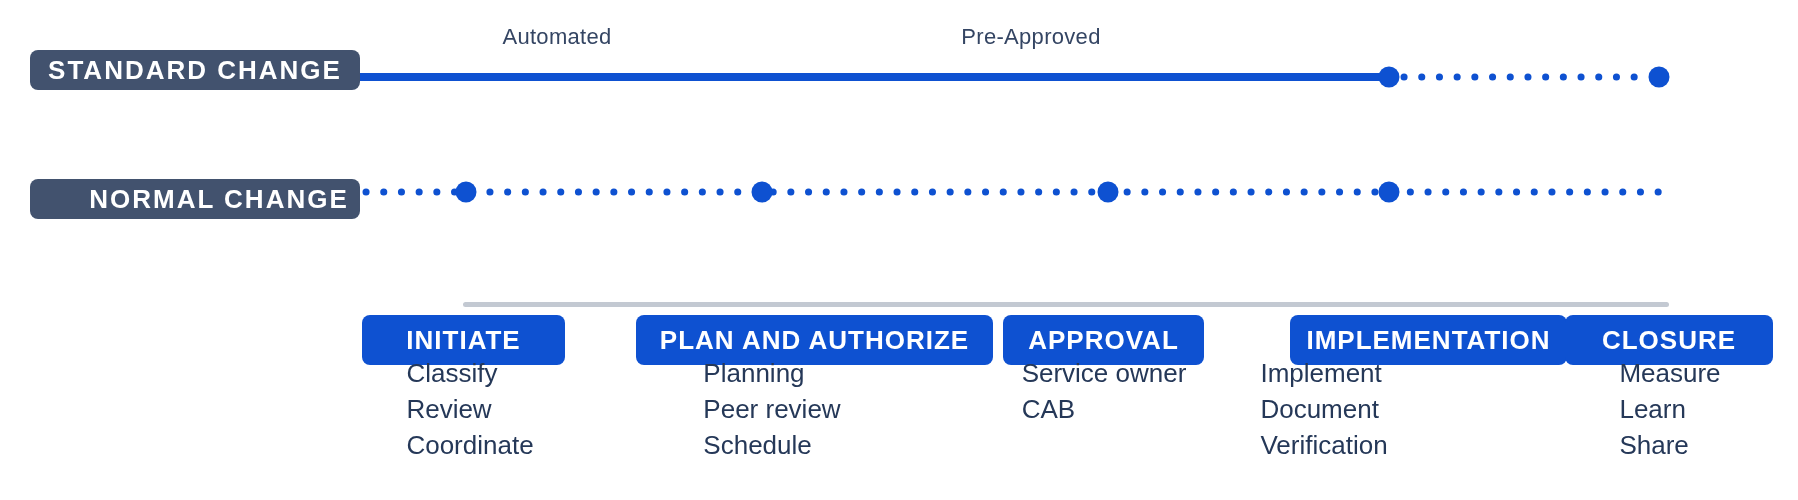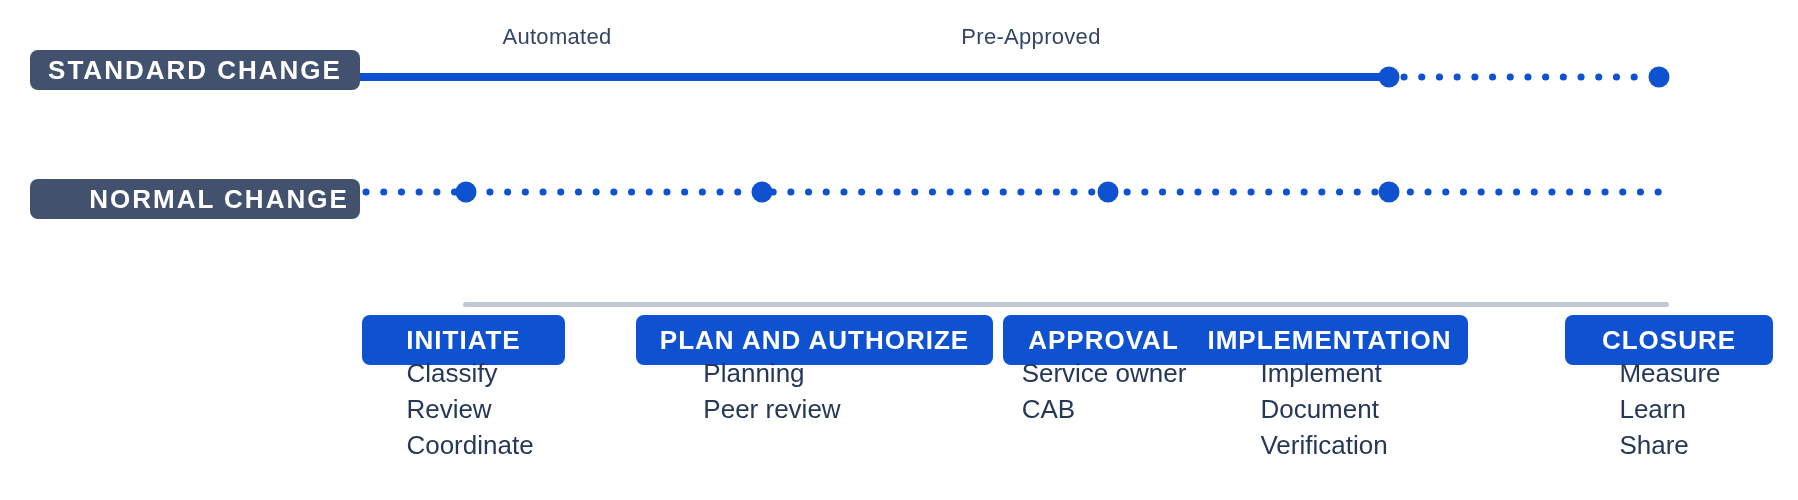--- a/index.html
+++ b/index.html
@@ -86,21 +86,21 @@
     color: #FFFFFF;
     font-size: 26px;
     font-weight: bold;
     letter-spacing: 1px;
     white-space: nowrap;
     margin-top: 36px;
   }
   .chip-1 { left: 362px;  width: 203px; }
   .chip-2 { left: 636px;  width: 357px; }
   .chip-3 { left: 1003px; width: 201px; }
-  .chip-4 { left: 1191px; width: 277px; }
+  .chip-4 { left: 1290px; width: 277px; }
   .chip-5 { left: 1565px; width: 208px; }
 
   .stage-list {
     position: absolute;
     top: 355px;
     width: 340px;
     display: flex;
     justify-content: center;
   }
   .list-1 { left: 300px; }  
@@ -161,20 +161,21 @@
     <div class="stage-list-inner">
       <div class="list-item">Classify</div>
       <div class="list-item">Review</div>
       <div class="list-item">Coordinate</div>
     </div>
   </div>
   <div class="stage-list list-2">
     <div class="stage-list-inner">
       <div class="list-item">Planning</div>
       <div class="list-item">Peer review</div>
+      <div class="list-item">Schedule</div>
     </div>
   </div>
   <div class="stage-list list-3">
     <div class="stage-list-inner">
       <div class="list-item">Service owner</div>
       <div class="list-item">CAB</div>
     </div>
   </div>
   <div class="stage-list list-4">
     <div class="stage-list-inner">

